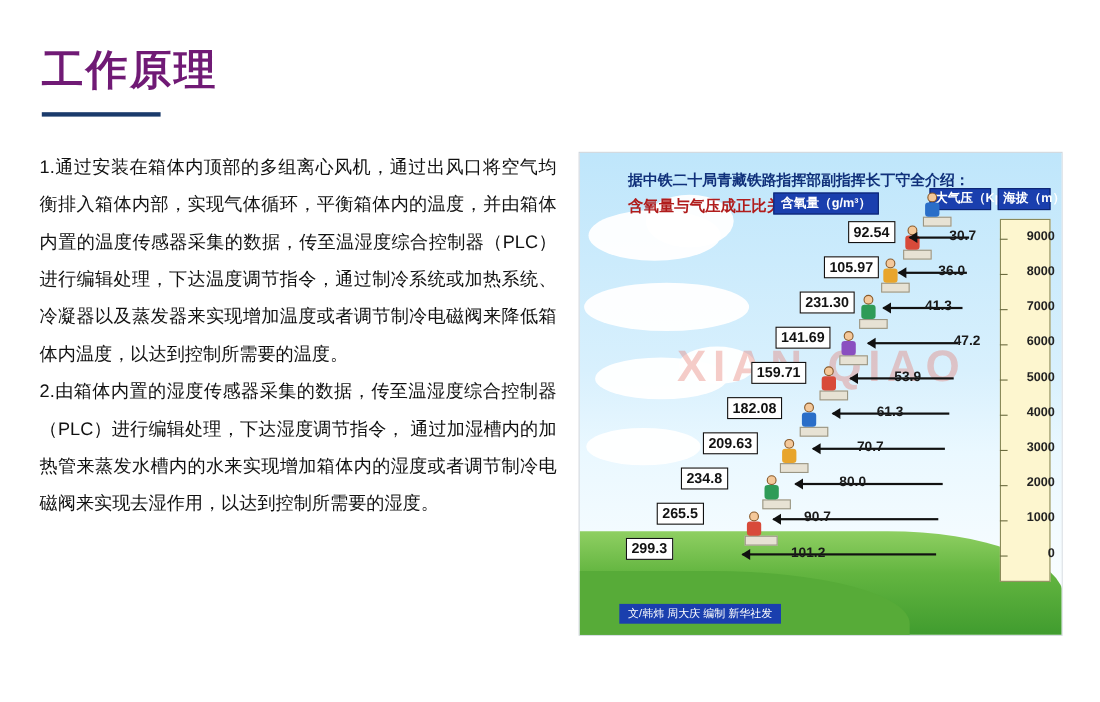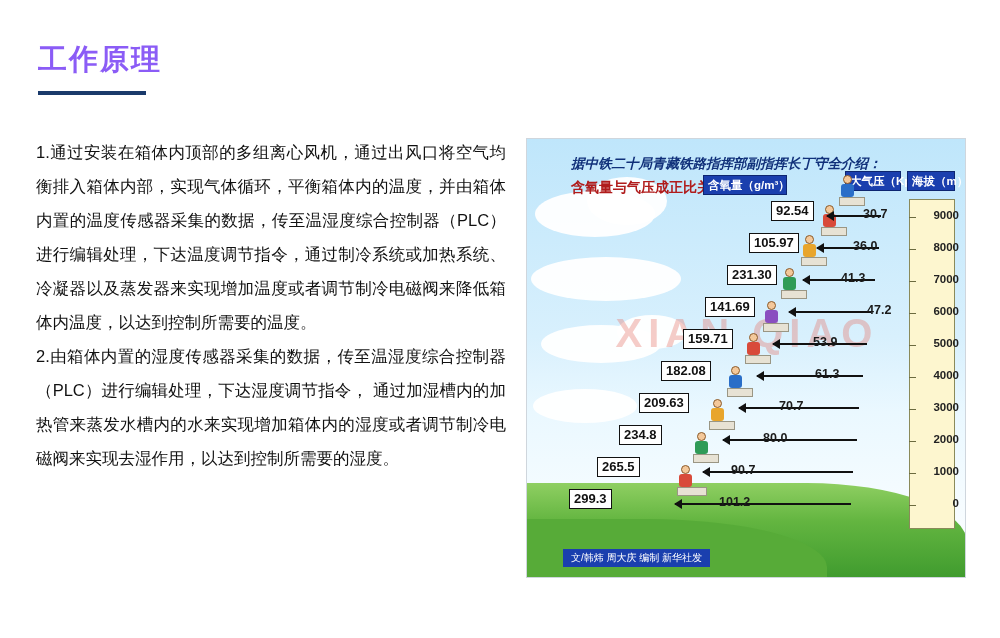--- a/index.html
+++ b/index.html
@@ -15,23 +15,23 @@
     background: #ffffff;
     overflow: hidden;
   }
 
   
   #heading-block {
     position: absolute;
     left: 38px; top: 42px;
   }
   #page-title {
-    font-size: 29px;
-    font-weight: bold;
-    color: #8b5cf6;
+    font-size: 38px;
+    font-weight: bold;
+    color: #701a75;
     letter-spacing: 2px;
     line-height: 1.2;
     white-space: nowrap;
   }
   #title-underline {
     margin-top: 14px;
     width: 108px;
     height: 4px;
     background: #1a3a6b;
   }
@@ -104,42 +104,41 @@
     color: rgba(228,120,110,0.38);
     pointer-events: none;
     white-space: nowrap;
   }
 
   
   #fig-head1 {
     position: absolute; left: 44px; top: 16px;
     font-size: 13.5px; font-weight: bold; color: #10307a;
     white-space: nowrap;
-    font-style: italic;
   }
   #fig-head2 {
     position: absolute; left: 44px; top: 40px;
     font-size: 14px; font-weight: bold; color: #b01c1c;
     white-space: nowrap;
   }
 
   
   .col-head {
     position: absolute;
     background: #1a3fae;
     color: #ffffff;
     font-size: 11.5px;
     font-weight: bold;
     text-align: center;
     border: 1px solid #0d2570;
     padding: 2px 4px;
     line-height: 1.25;
     white-space: nowrap;
   }
-  #head-oxygen { left: 176px; top: 36px; width: 84px; }
+  #head-oxygen { left: 176px; top: 36px; width: 96px; }
   #head-press  { left: 318px; top: 32px; width: 56px; }
   #head-alt    { left: 380px; top: 32px; width: 48px; }
 
   
   .ox-box {
     position: absolute;
     background: #ffffff;
     border: 1.6px solid #111111;
     font-size: 13px;
     font-weight: bold;
@@ -348,21 +347,21 @@
         <div class="arrow" style="left:212px; top:268px; width:120px;"></div>
         <div class="arrow" style="left:196px; top:300px; width:134px;"></div>
         <div class="arrow" style="left:176px; top:332px; width:150px;"></div>
         <div class="arrow" style="left:148px; top:364px; width:176px;"></div>
 
         <div class="pr-val" style="left:336px; top:68px;">30.7</div>
         <div class="pr-val" style="left:326px; top:100px;">36.0</div>
         <div class="pr-val" style="left:314px; top:132px;">41.3</div>
         <div class="pr-val" style="left:300px; top:164px;margin-left:40px;">47.2</div>
         <div class="pr-val" style="left:286px; top:196px;">53.9</div>
-        <div class="pr-val" style="left:288px; top:228px;">61.3</div>
+        <div class="pr-val" style="left:270px; top:228px;">61.3</div>
         <div class="pr-val" style="left:252px; top:260px;">70.7</div>
         <div class="pr-val" style="left:236px; top:292px;">80.0</div>
         <div class="pr-val" style="left:204px; top:324px;">90.7</div>
         <div class="pr-val" style="left:192px; top:356px;">101.2</div>
 
         <div class="alt-tick" style="left:382px; top:78px;"></div>
         <div class="alt-val" style="top:70px;">9000</div>
         <div class="alt-tick" style="left:382px; top:110px;"></div>
         <div class="alt-val" style="top:102px;">8000</div>
         <div class="alt-tick" style="left:382px; top:142px;"></div>

